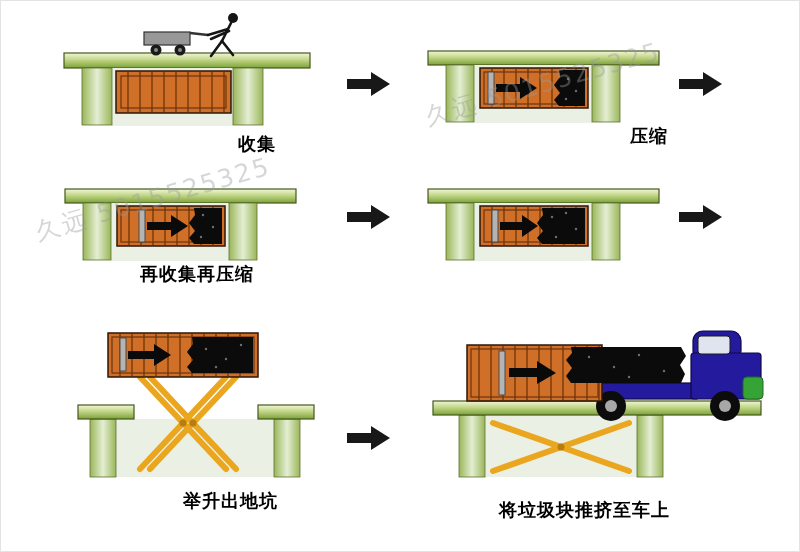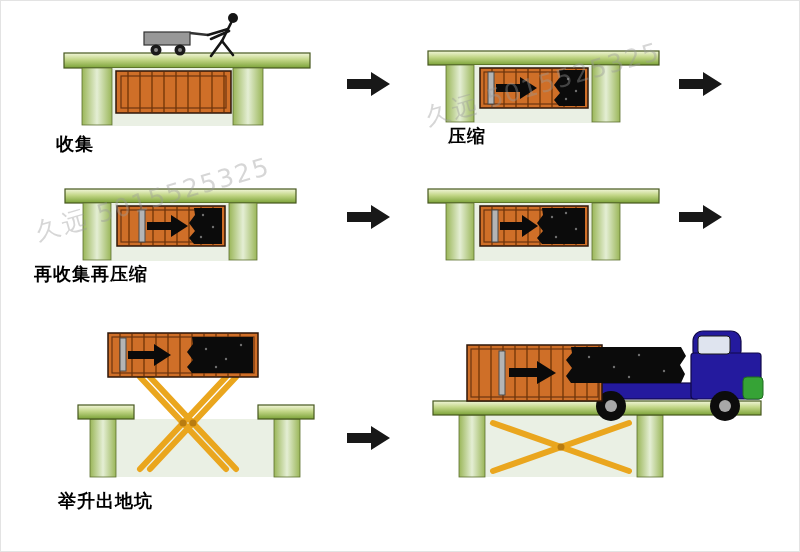--- a/index.html
+++ b/index.html
@@ -4,21 +4,21 @@
 <style>
   html,body{margin:0;padding:0;background:#fff;}
   .canvas{
     position:relative;width:800px;height:552px;background:#ffffff;
     overflow:hidden;border:1px solid #e3e3e3;box-sizing:border-box;
     font-family:"DejaVu Sans","Liberation Sans",sans-serif;
   }
   .scene{position:absolute;}
   .flow-arrow{position:absolute;width:44px;height:26px;}
   .plabel{
-    position:absolute;width:220px;text-align:left;
+    position:absolute;width:220px;text-align:right;
     font-weight:bold;font-size:18px;color:#000;letter-spacing:1px;
   }
   .watermark{
     position:absolute;font-size:25px;color:#9a9a9a;opacity:.40;
     letter-spacing:2px;white-space:nowrap;
     transform:rotate(-16deg);transform-origin:left center;
     pointer-events:none;
   }
 </style>
 </head>
@@ -236,17 +236,18 @@
   <div class="flow-arrow" style="left:346px;top:424px">
     <svg width="44" height="26" viewBox="0 0 44 26">
         <polygon points="0,8 24,8 24,1 43,13 24,25 24,18 0,18" fill="#181818"></polygon>
       </svg>
   </div>
 
   <div class="plabel" style="left:55px;top:131px">收集</div>
   <div class="plabel" style="left:447px;top:123px">压缩</div>
   <div class="plabel" style="left:33px;top:261px">再收集再压缩</div>
   <div class="plabel" style="left:57px;top:488px">举升出地坑</div>
+  <div class="plabel" style="left:449px;top:497px">将垃圾块推挤至车上</div>
 
   <div class="watermark" style="left:35px;top:215px">久远 5015525325</div>
   <div class="watermark" style="left:425px;top:100px">久远 5015525325</div>
 
 </div>
 
 </body></html>

